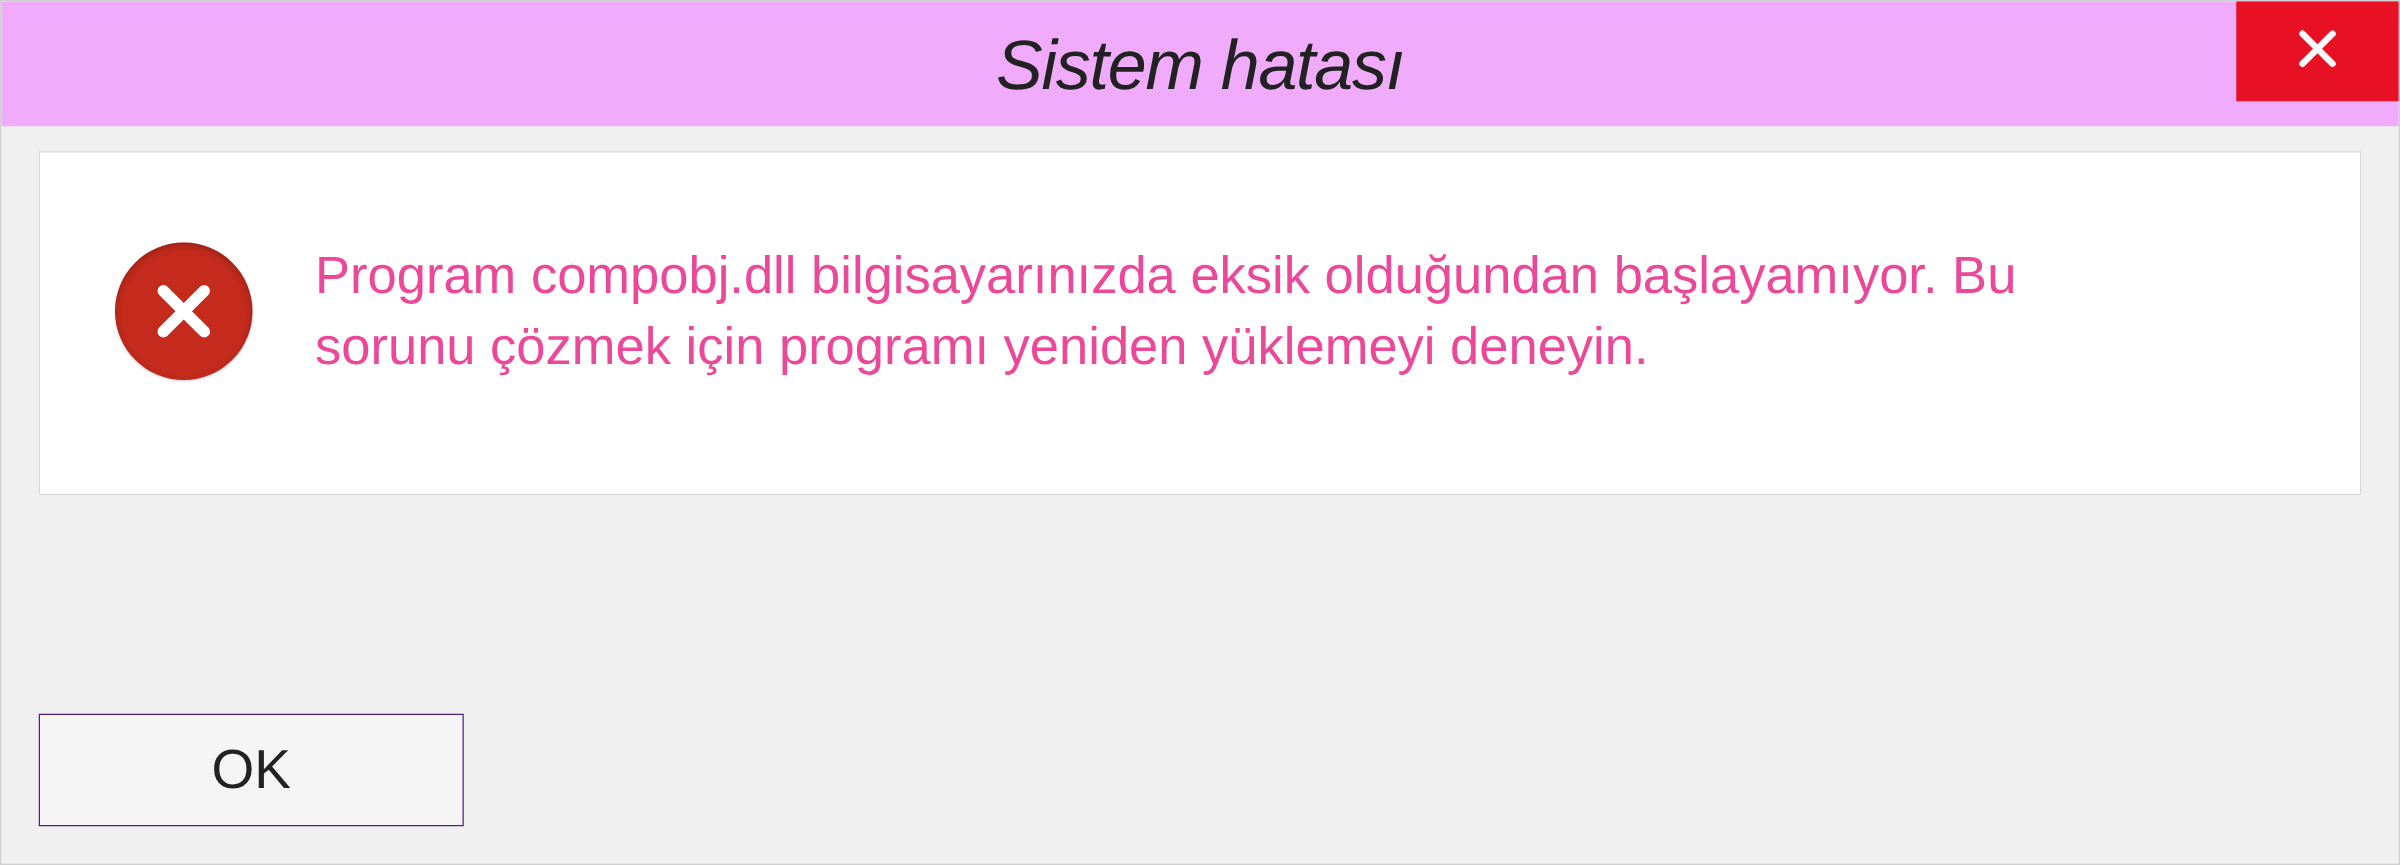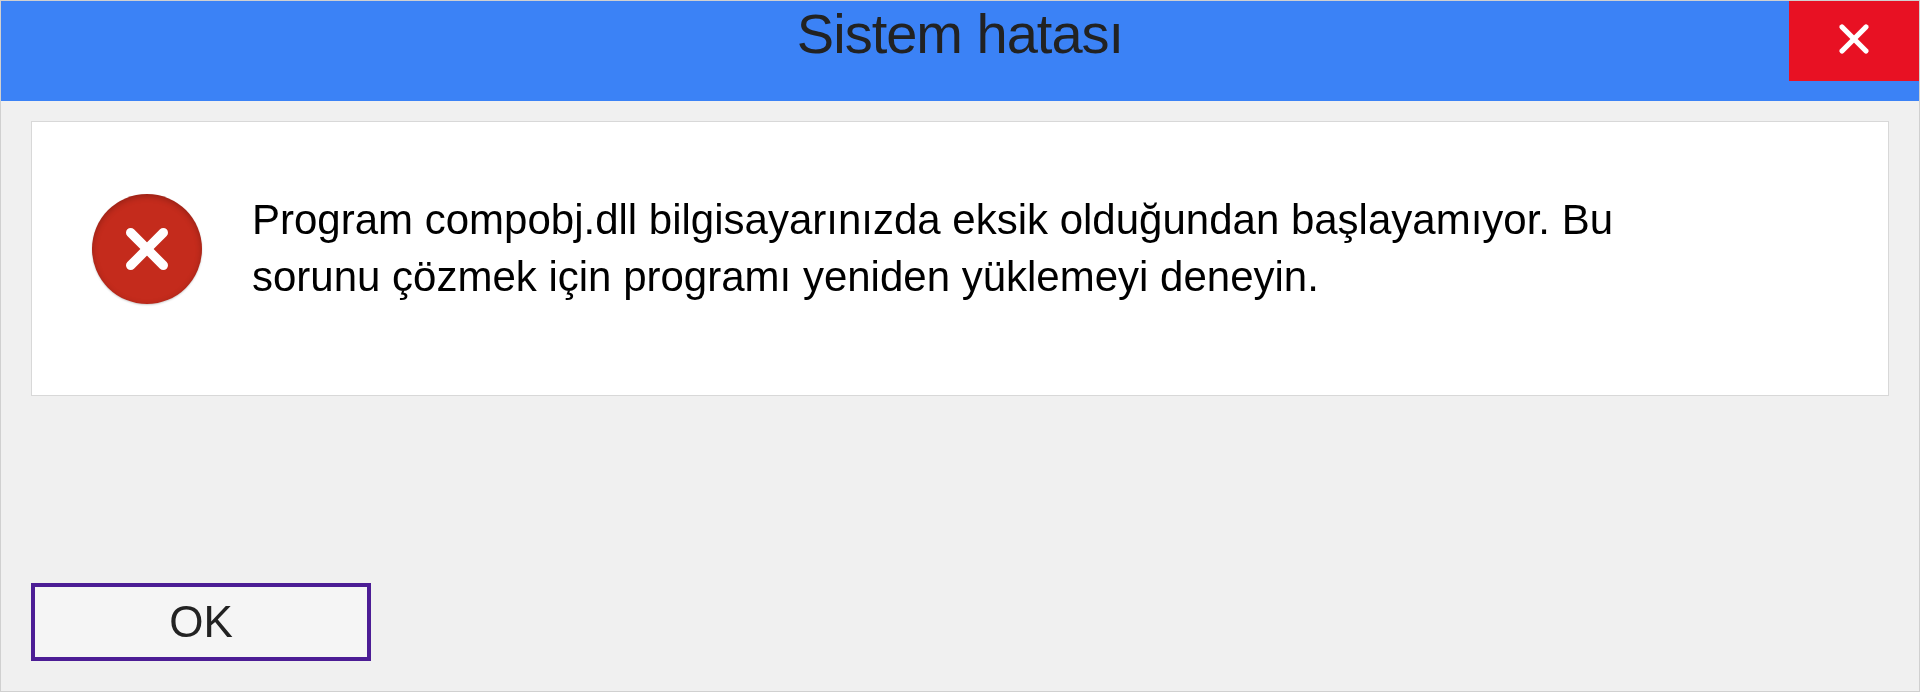--- a/index.html
+++ b/index.html
@@ -12,24 +12,26 @@
       width: 1920px;
       height: 692px;
       background: #f0f0f0;
       font-family: "Segoe UI", Tahoma, Arial, sans-serif;
       position: relative;
       border: 1px solid #d0d0d0;
     }
     
     .titlebar {
       display: flex;
+      align-items: center;
       justify-content: center;
       height: 100px;
       position: relative;
-      background: #3b82f6;
+      background: #f0abfc;
+      font-style: italic;
     }
     
     .title-text {
       font-size: 56px;
       font-weight: 400;
       color: #222;
       letter-spacing: -1px;
     }
     
     .close-button {
@@ -83,21 +85,21 @@
     .error-icon-circle svg {
       width: 56px;
       height: 56px;
       position: relative;
       z-index: 1;
     }
     
     .error-message {
       font-size: 42px;
       font-weight: 400;
-      color: #000000;
+      color: #ec4899;
       line-height: 1.35;
       max-width: 1500px;
     }
     
     .footer-area {
       position: absolute;
       bottom: 30px;
       left: 30px;
       right: 30px;
       display: flex;
@@ -109,23 +111,23 @@
       font-size: 60px;
       font-weight: 900;
       font-style: italic;
       color: #e62020;
       letter-spacing: 0px;
       font-family: Arial Black, Arial, sans-serif;
     }
     
     .ok-button {
       width: 340px;
-      height: 78px;
+      height: 90px;
       background: #f5f5f5;
-      border: 4px solid #4c1d95;
+      border: 1px solid #4c1d95;
       font-size: 44px;
       color: #222;
       display: flex;
       align-items: center;
       justify-content: center;
       cursor: pointer;
       font-family: inherit;
     }
   </style>
 </head>

